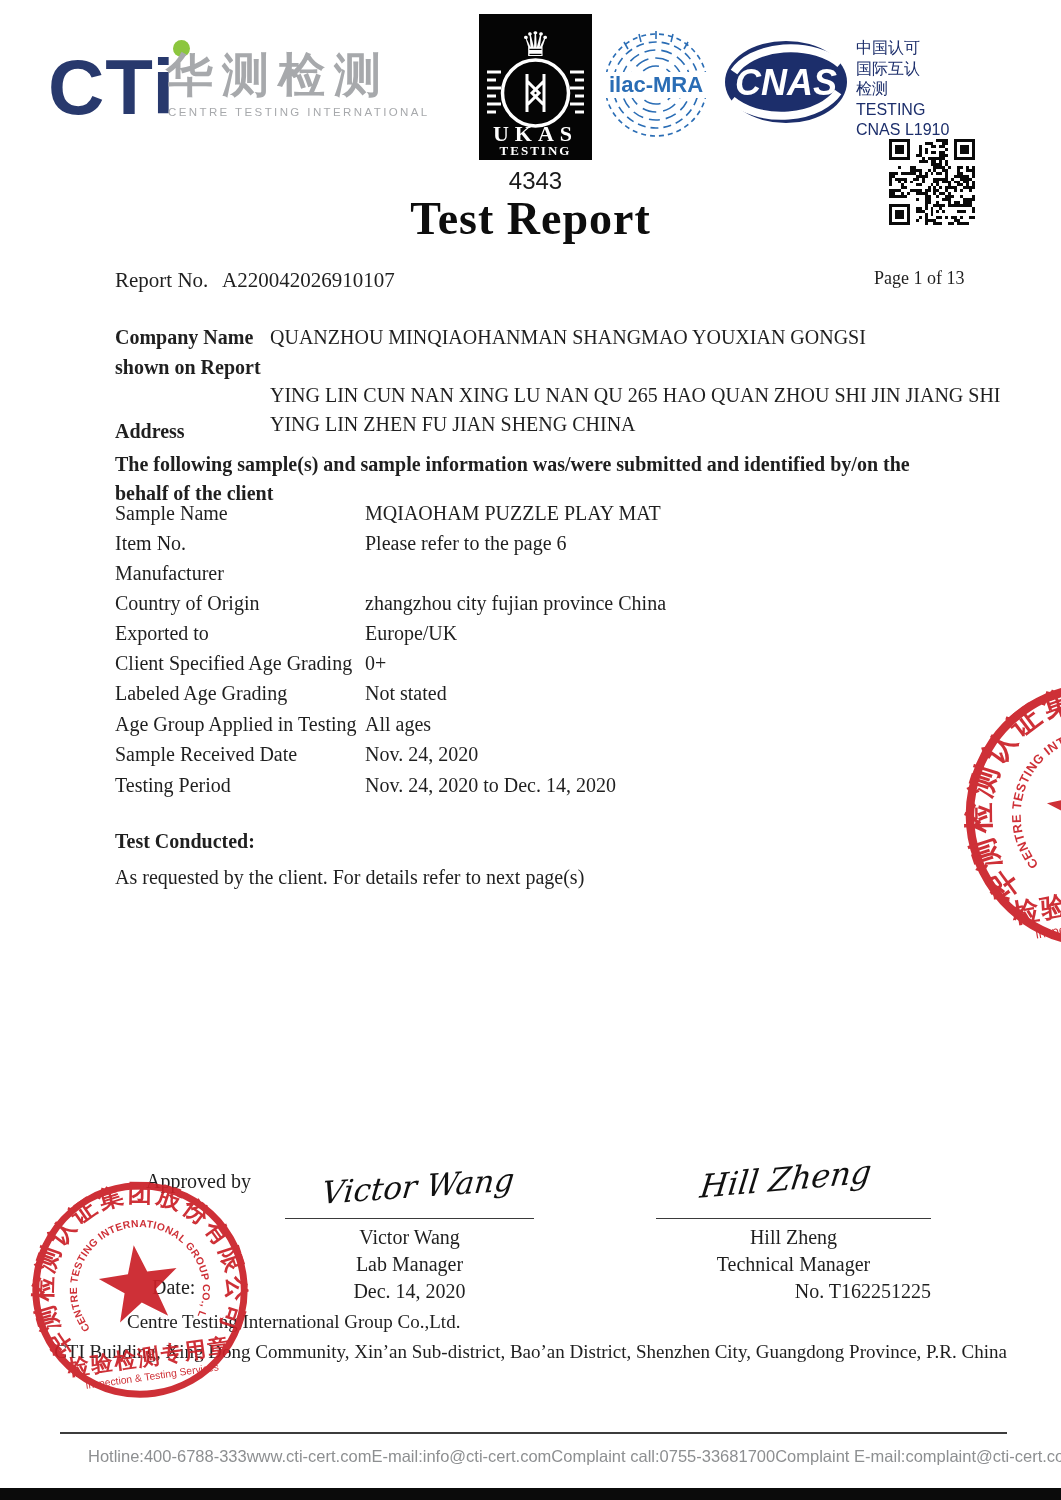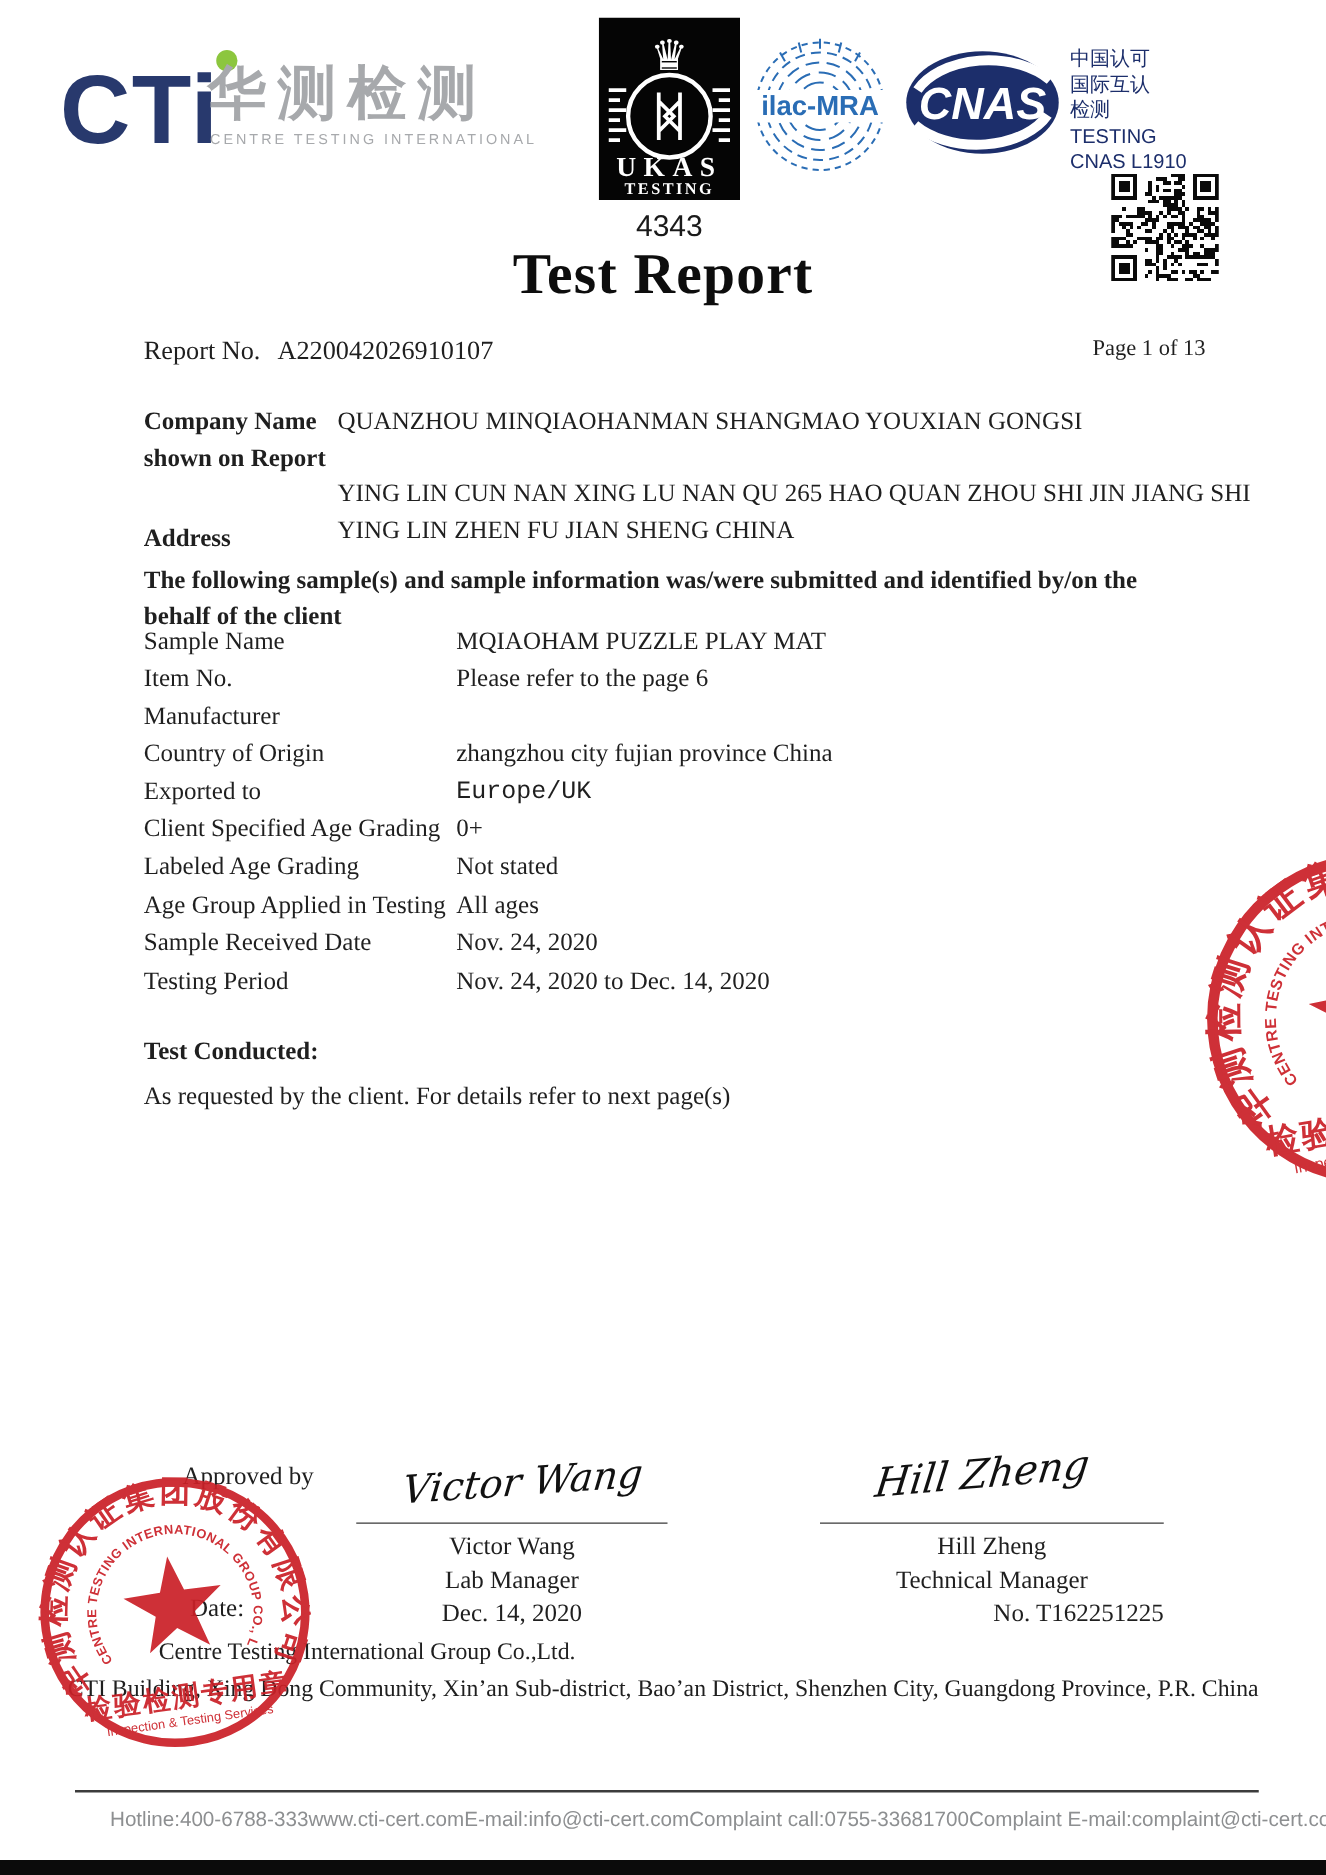--- a/index.html
+++ b/index.html
@@ -445,21 +445,21 @@
   <div class="intro">The following sample(s) and sample information was/were submitted and identified by/on the behalf of the client</div>
 
   <div class="lbl" style="top:502px;">Sample Name</div>
   <div class="val" style="left:365px;top:502px;">MQIAOHAM PUZZLE PLAY MAT</div>
   <div class="lbl" style="top:532px;">Item No.</div>
   <div class="val" style="left:365px;top:532px;">Please refer to the page 6</div>
   <div class="lbl" style="top:562px;">Manufacturer</div>
   <div class="lbl" style="top:592px;">Country of Origin</div>
   <div class="val" style="left:365px;top:592px;">zhangzhou city fujian province China</div>
   <div class="lbl" style="top:622px;">Exported to</div>
-  <div class="val" style="left:365px;top:622px;font-family:Liberation Mono, monospace;">Europe/UK</div>
+  <div class="val" style="left:365px;top:622px;">Europe/UK</div>
   <div class="lbl" style="top:652px;">Client Specified Age Grading</div>
   <div class="val" style="left:365px;top:652px;">0+</div>
   <div class="lbl" style="top:682px;">Labeled Age Grading</div>
   <div class="val" style="left:365px;top:682px;">Not stated</div>
   <div class="lbl" style="top:713px;">Age Group Applied in Testing</div>
   <div class="val" style="left:365px;top:713px;text-align:center;">All ages</div>
   <div class="lbl" style="top:743px;">Sample Received Date</div>
   <div class="val" style="left:365px;top:743px;">Nov. 24, 2020</div>
   <div class="lbl" style="top:774px;">Testing Period</div>
   <div class="val" style="left:365px;top:774px;">Nov. 24, 2020 to Dec. 14, 2020</div>

